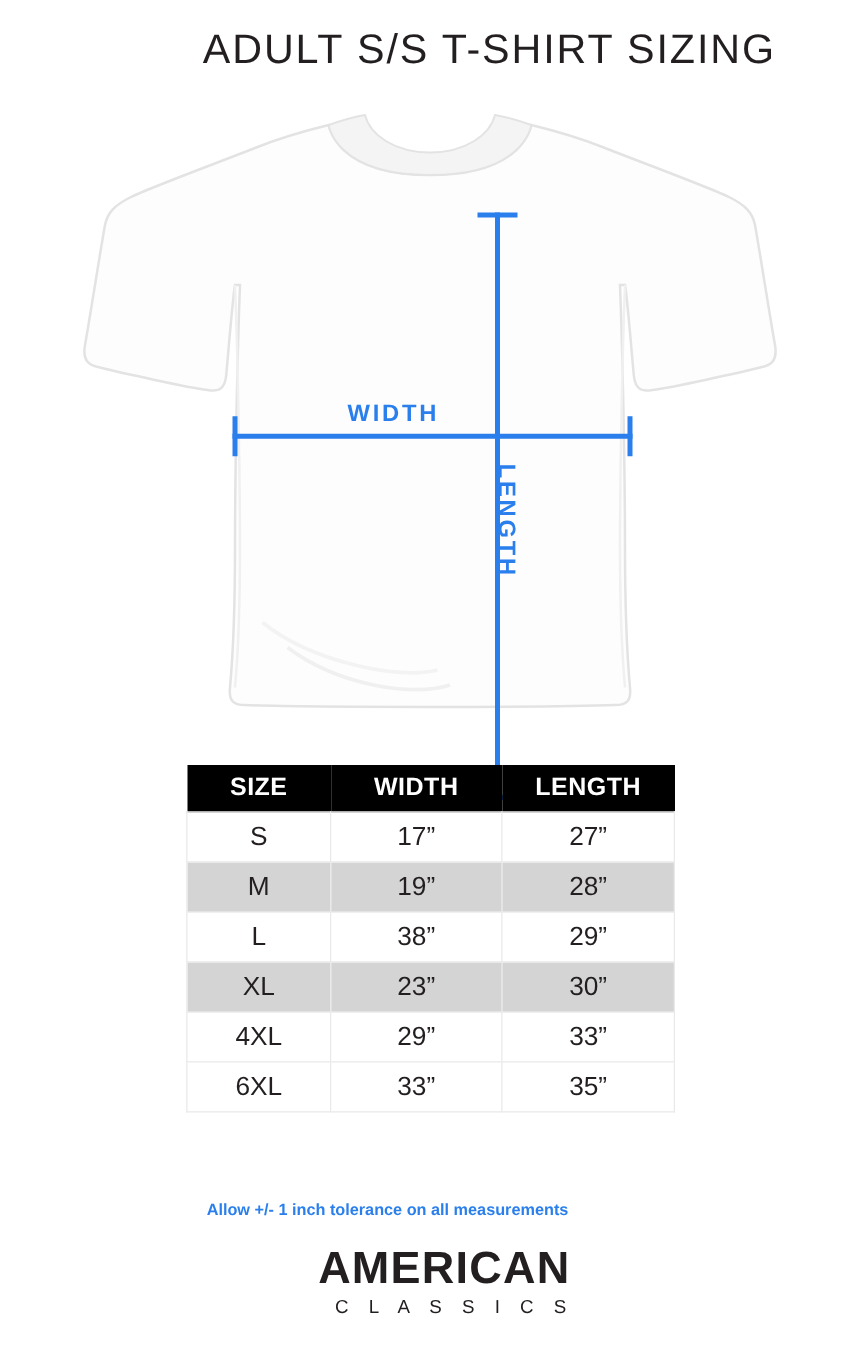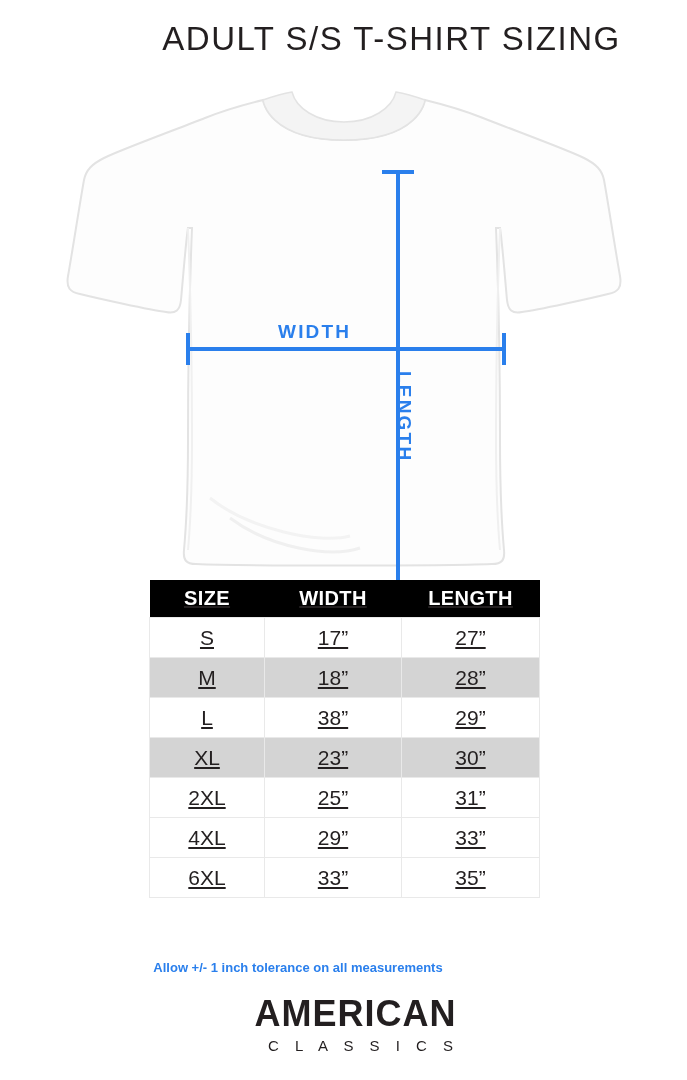--- a/index.html
+++ b/index.html
@@ -103,24 +103,23 @@
     font-weight: bold;
     letter-spacing: 2.2px;
     color: #2a7fec;
     writing-mode: vertical-rl;
     text-orientation: mixed;
   }
 
   
   .table-wrap {
     position: absolute;
-    top: 580px;
+    top: 612px;
     left: 149px;
     width: 390px;
-    text-decoration: underline;
   }
   table.size-table {
     border-collapse: collapse;
     width: 390px;
     table-layout: fixed;
   }
   table.size-table th {
     background: #000000;
     color: #ffffff;
     font-size: 20px;
@@ -145,21 +144,21 @@
   table.size-table tr.even td {
     background: #d4d4d4;
   }
   col.c-size { width: 115px; }
   col.c-width { width: 137px; }
   col.c-length { width: 138px; }
 
   .tolerance {
     position: absolute;
     top: 960px;
-    left: 4px;
+    left: 16px;
     width: 588px;
     text-align: center;
     font-size: 13px;
     font-weight: bold;
     color: #2a7fec;
   }
 
   
   .brand {
     position: absolute;
@@ -256,39 +255,34 @@
       </tr>
     </thead>
     <tbody>
       <tr class="odd">
         <td>S</td>
         <td>17”</td>
         <td>27”</td>
       </tr>
       <tr class="even">
         <td>M</td>
-        <td>18”</td>
+        <td>19”</td>
         <td>28”</td>
       </tr>
       <tr class="odd">
         <td>L</td>
         <td>38”</td>
         <td>29”</td>
       </tr>
       <tr class="even">
         <td>XL</td>
         <td>23”</td>
         <td>30”</td>
       </tr>
       <tr class="odd">
-        <td>2XL</td>
-        <td>25”</td>
-        <td>31”</td>
-      </tr>
-      <tr class="odd">
         <td>4XL</td>
         <td>29”</td>
         <td>33”</td>
       </tr>
       <tr class="odd">
         <td>6XL</td>
         <td>33”</td>
         <td>35”</td>
       </tr>
     </tbody>

